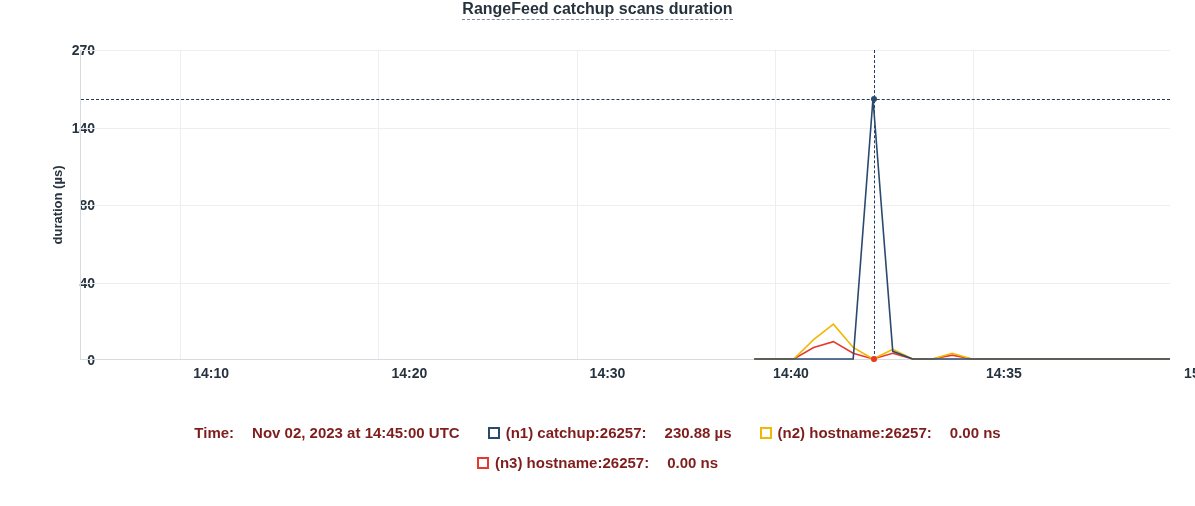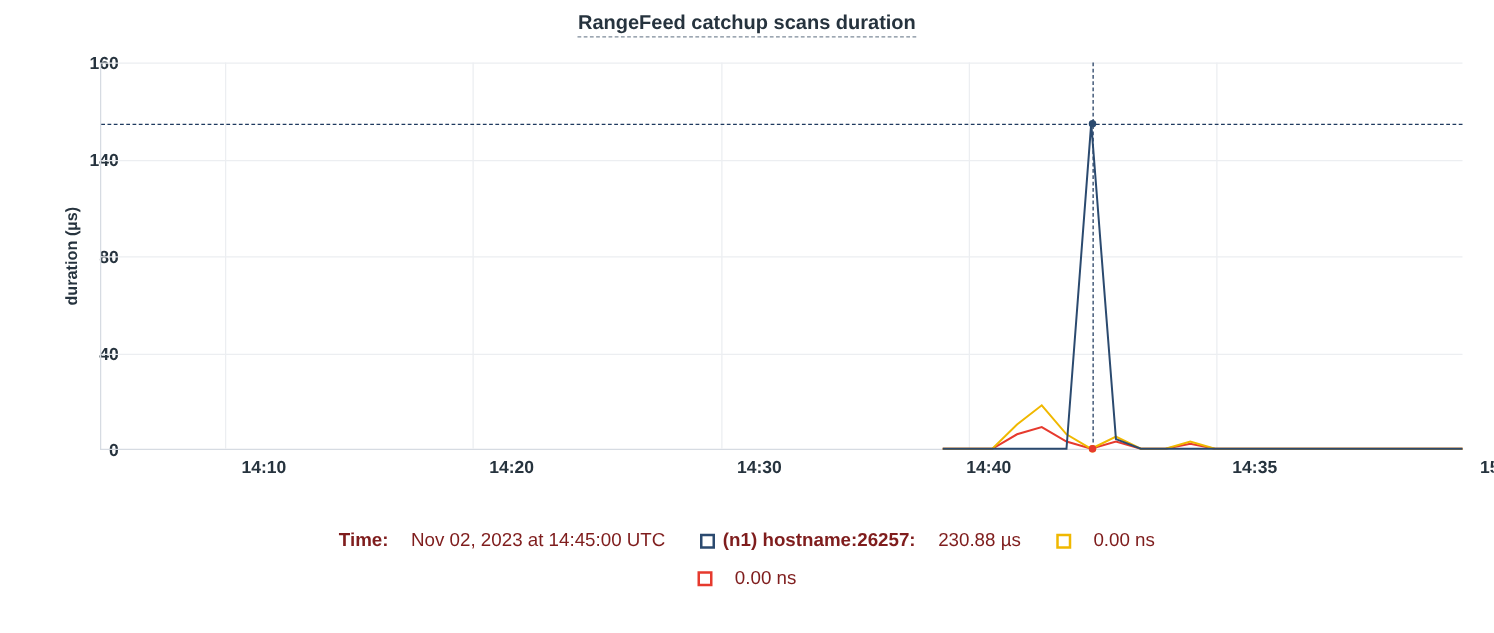--- a/index.html
+++ b/index.html
@@ -13,21 +13,20 @@
     width: 1195px;
     height: 506px;
     position: relative;
     box-sizing: border-box;
   }
   .title {
     text-align: center;
     font-weight: 700;
     font-size: 16px;
     color: #26333e;
-    padding-top: 10px;
     width: 100%;
   }
   .title span {
     border-bottom: 1px dashed #7e8b99;
     padding-bottom: 2px;
   }
   .chart-area {
     position: absolute;
     left: 80px;
     top: 50px;
@@ -139,38 +138,38 @@
     align-items: center;
     gap: 6px;
   }
   .swatch {
     display: inline-block;
     width: 12px; height: 12px;
     border: 2px solid;
     box-sizing: border-box;
   }
   .bold { font-weight: 700; }
-  .val { font-weight: 400; margin-left: 12px;}
+  .val { font-weight: 700; margin-left: 12px;}
 </style>
 </head>
 <body>
 
 <div class="wrap">
 
   <div class="title">
     <span>RangeFeed catchup scans duration</span>
   </div>
 
   <div class="ylabel">duration (µs)</div>
 
   <div class="ytick" style="top:360px">0</div>
   <div class="ytick" style="top:282.5px">40</div>
   <div class="ytick" style="top:205px">80</div>
   <div class="ytick" style="top:127.5px">140</div>
-  <div class="ytick" style="top:50px">160</div>
+  <div class="ytick" style="top:50px">270</div>
 
   <div class="xtick" style="left:179.1px">14:10</div>
   <div class="xtick" style="left:377.3px">14:20</div>
   <div class="xtick" style="left:575.5px">14:30</div>
   <div class="xtick" style="left:759px">14:40</div>
   <div class="xtick" style="left:971.8px">14:35</div>
   <div class="xtick" style="left:1170px">15:00</div>
 
   <div class="chart-area">
 
@@ -203,29 +202,31 @@
   </div>
 
   <div class="legend">
     <div class="legend-row">
       <span class="legend-item">
         <span class="bold">Time:</span>
         <span class="val">Nov 02, 2023 at 14:45:00 UTC</span>
       </span>
       <span class="legend-item">
         <span class="swatch" style="border-color:#2b4a6f"></span>
-        <span class="bold">(n1) hostname:26257:</span>
+        <span class="bold">(n1) catchup:26257:</span>
         <span class="val">230.88 µs</span>
       </span>
       <span class="legend-item">
         <span class="swatch" style="border-color:#f0b800"></span>
+        <span class="bold">(n2) hostname:26257:</span>
         <span class="val">0.00 ns</span>
       </span>
     </div>
     <div class="legend-row">
       <span class="legend-item">
         <span class="swatch" style="border-color:#e63a2e"></span>
+        <span class="bold">(n3) hostname:26257:</span>
         <span class="val">0.00 ns</span>
       </span>
     </div>
   </div>
 
 </div>
 
 </body></html>

